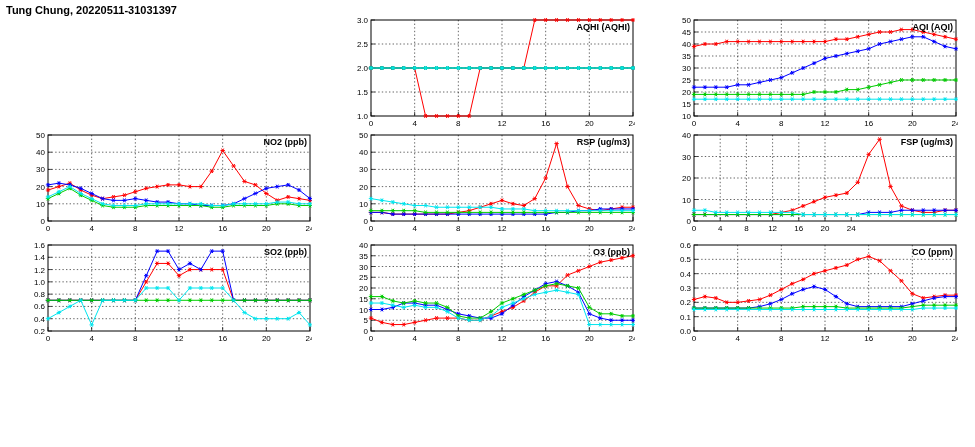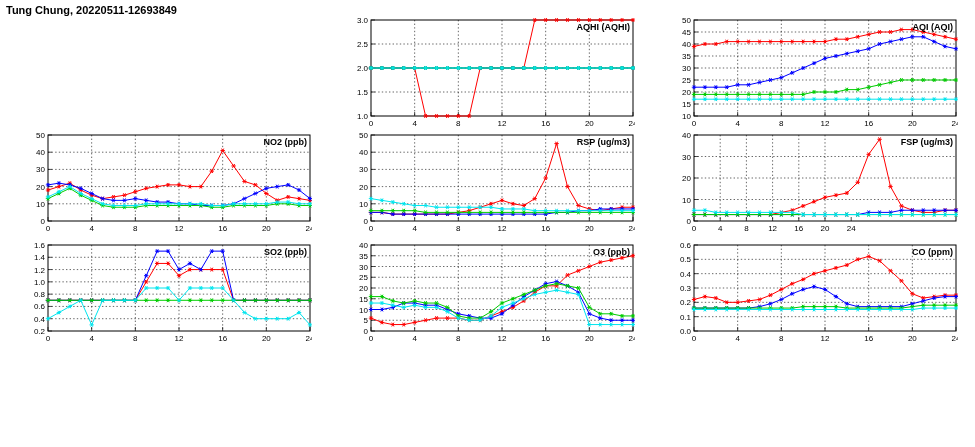--- a/index.html
+++ b/index.html
@@ -6,21 +6,21 @@
   body{width:975px;height:447px;font-family:"Liberation Sans",sans-serif;position:relative;overflow:hidden;}
   .title{position:absolute;left:6px;top:4px;font-size:11px;font-weight:bold;font-family:"Liberation Sans",sans-serif;color:#000;white-space:nowrap;}
   .panel{position:absolute;}
   svg{display:block;}
   .gridline{stroke:#000;stroke-width:0.6;stroke-dasharray:1.4 2.2;}
   .tick{stroke:#000;stroke-width:0.7;}
 </style>
 </head>
 <body>
 
-<div class="title">Tung Chung, 20220511-12693849</div>
+<div class="title">Tung Chung, 20220511-31031397</div>
 
 <div id="charts">
     <div class="panel" style="left: 345px; top: 18px; width: 290px; height: 114px;">
       <svg width="290" height="114">
         <rect x="26" y="2" width="262" height="96" fill="#fff" stroke="#000" stroke-width="1"></rect>
         <line x1="26" x2="30" y1="98" y2="98" class="tick"></line>
         <text x="23" y="101" text-anchor="end" font-size="8" font-family="&quot;Liberation Sans&quot;, sans-serif" fill="#000">1.0</text>
         <line x1="26" x2="288" y1="74" y2="74" class="gridline"></line>
         <line x1="26" x2="30" y1="74" y2="74" class="tick"></line>
         <text x="23" y="77" text-anchor="end" font-size="8" font-family="&quot;Liberation Sans&quot;, sans-serif" fill="#000">1.5</text>

